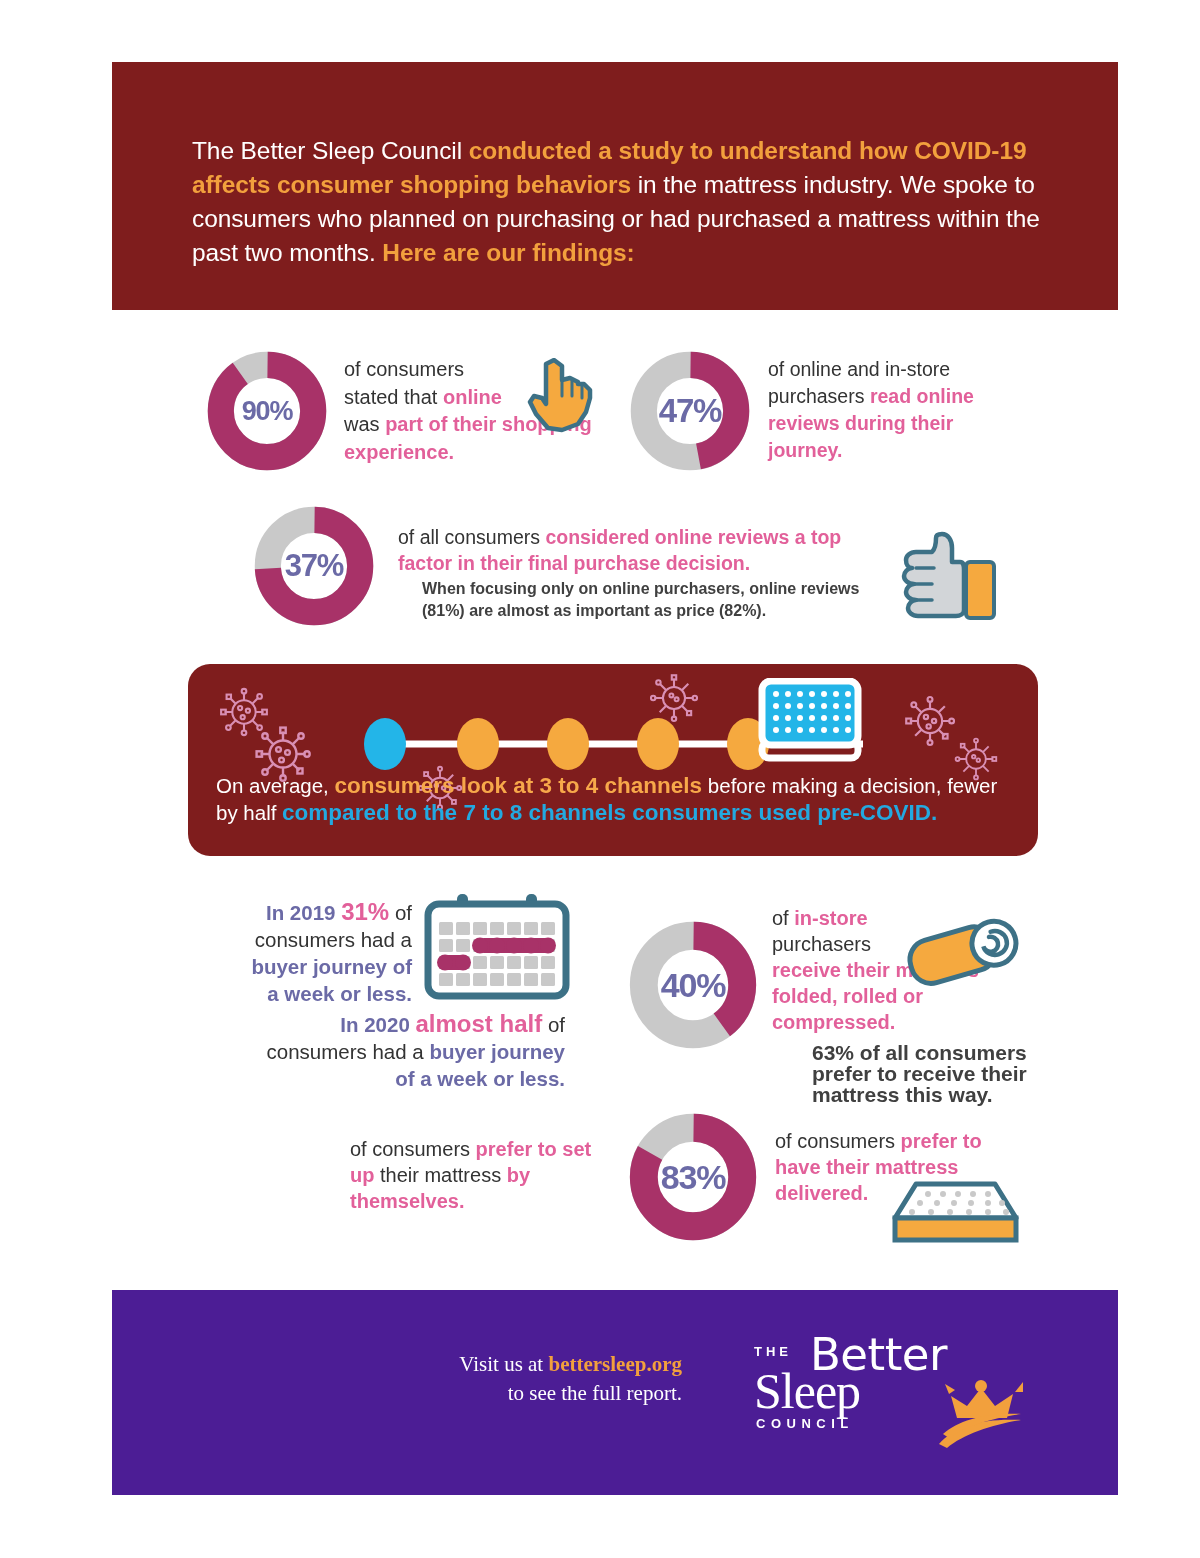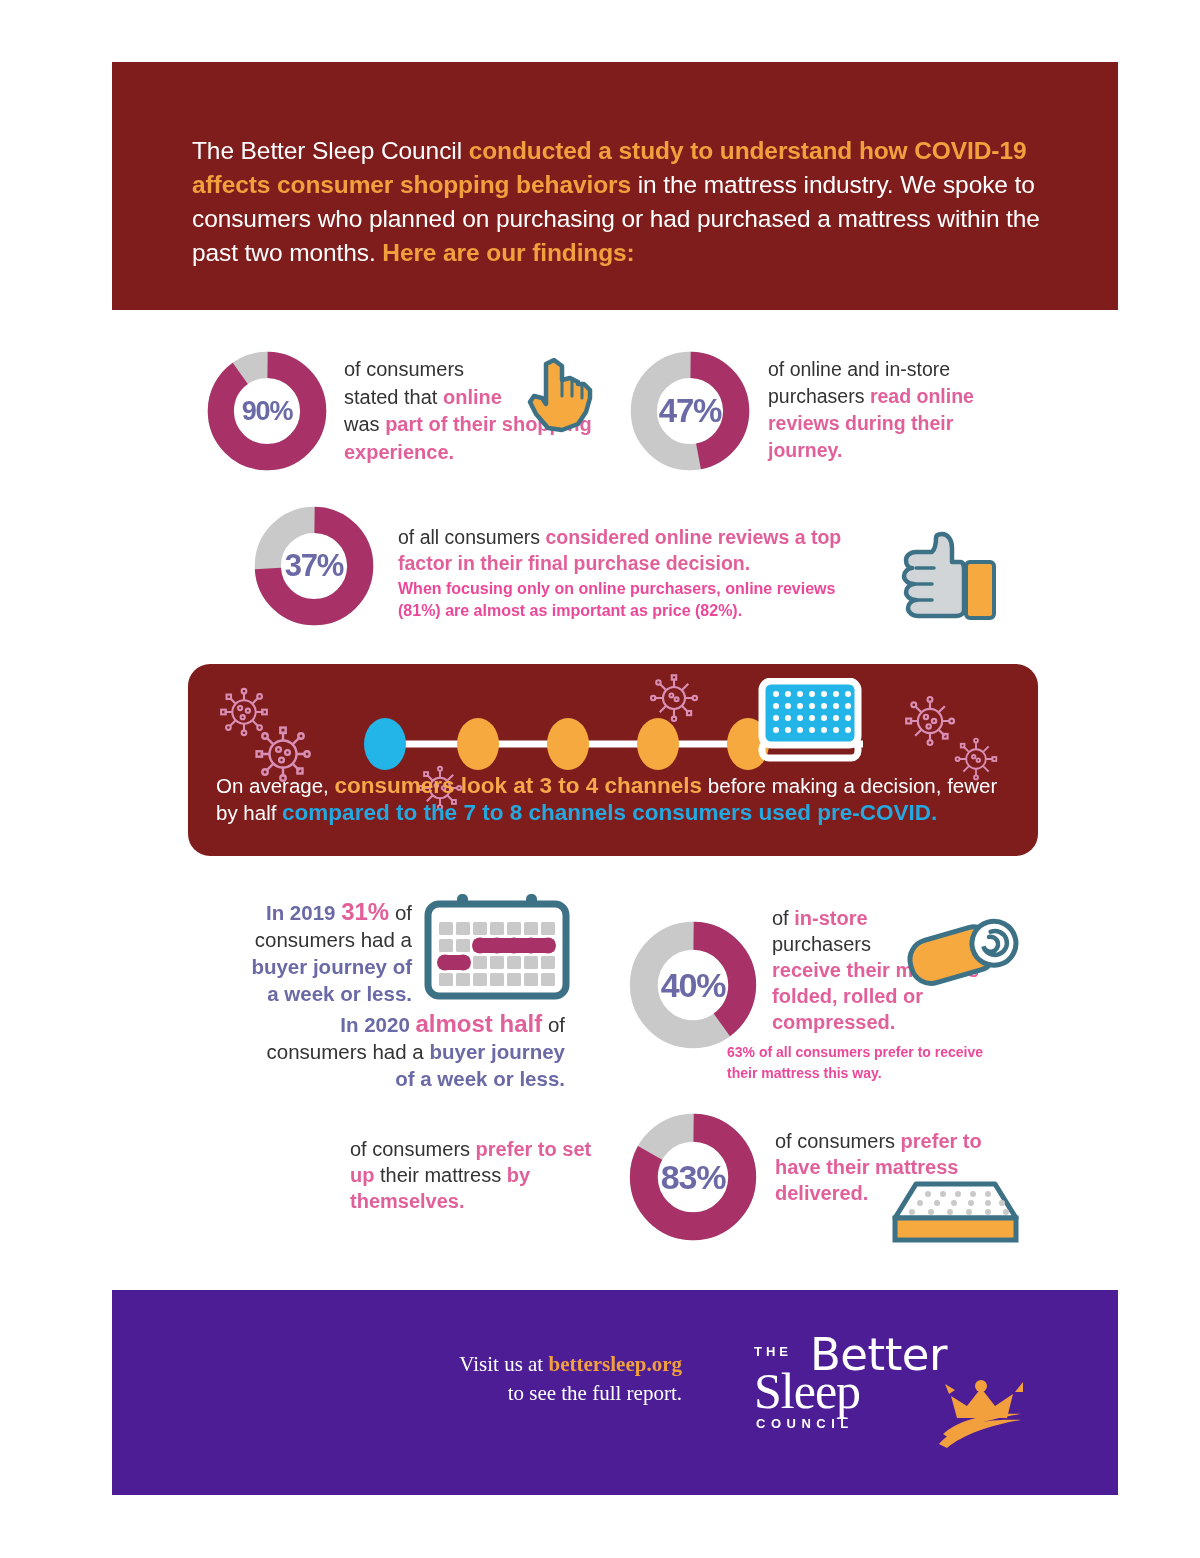--- a/index.html
+++ b/index.html
@@ -31,21 +31,21 @@
     position: absolute; left: 0; top: 0; width: 100%; height: 100%;
     display: flex; align-items: center; justify-content: center;
     color: #6b6aa6; font-weight: 700; letter-spacing: -1.2px;
   }
 
   
   .stat-text { position: absolute; color: #333333; }
   .pink { color: #e2609a; font-weight: 700; }
   .purple { color: #6b6aa6; font-weight: 700; }
 
-  .sub-note { color: #ec4899; font-weight: 700; }
+  .sub-note { color: #404040; font-weight: 700; margin-left: 24px; }
 
   
   .banner {
     position: absolute; left: 188px; top: 664px;
     width: 850px; height: 192px;
     background: #7f1d1d; border-radius: 22px; overflow: hidden;
   }
   .banner-text {
     position: absolute; left: 28px; top: 108px; width: 800px;
     font-size: 20.5px; line-height: 27px; color: #ffffff; font-weight: 400;
@@ -413,21 +413,21 @@
       <circle cx="21" cy="21" r="15.9" fill="none" stroke="#c9c9c9" stroke-width="9"></circle>
       <circle cx="21" cy="21" r="15.9" fill="none" stroke="#a83268" stroke-width="9" stroke-dasharray="40 60" stroke-dashoffset="25"></circle>
     </svg>
     <div class="pct" style="font-size:34px;">40%</div>
   </div>
   <div class="stat-text" style="left:772px; top:905px; width:262px; font-size:20px; line-height:26px;">
     <span>of </span><span class="pink">in-store</span><br>
     <span>purchasers</span><br>
     <span class="pink">receive their mattress folded, rolled or compressed.</span>
   </div>
-  <div class="stat-text sub-note" style="left:727px; top:1042px; width:270px; font-size:14px; line-height:21px;">
+  <div class="stat-text sub-note" style="left:788px; top:1042px; width:270px; font-size:21px; line-height:21px;">
     <span>63% of all consumers prefer to receive their mattress this way.</span>
   </div>
 
   <svg style="position:absolute; left:902px; top:908px;" width="125" height="95" viewBox="0 0 125 95">
     <g transform="rotate(-16 62 47)">
       <rect x="8" y="22" width="86" height="44" rx="20" fill="#f5a93f" stroke="#3d7186" stroke-width="5"></rect>
       <circle cx="94" cy="44" r="22" fill="#ffffff" stroke="#3d7186" stroke-width="5"></circle>
       <path d="M94 32 a12 12 0 1 1 -11 12 a7.5 7.5 0 1 0 8 -7.5" fill="none" stroke="#3d7186" stroke-width="4.5" stroke-linecap="round"></path>
     </g>
   </svg>

